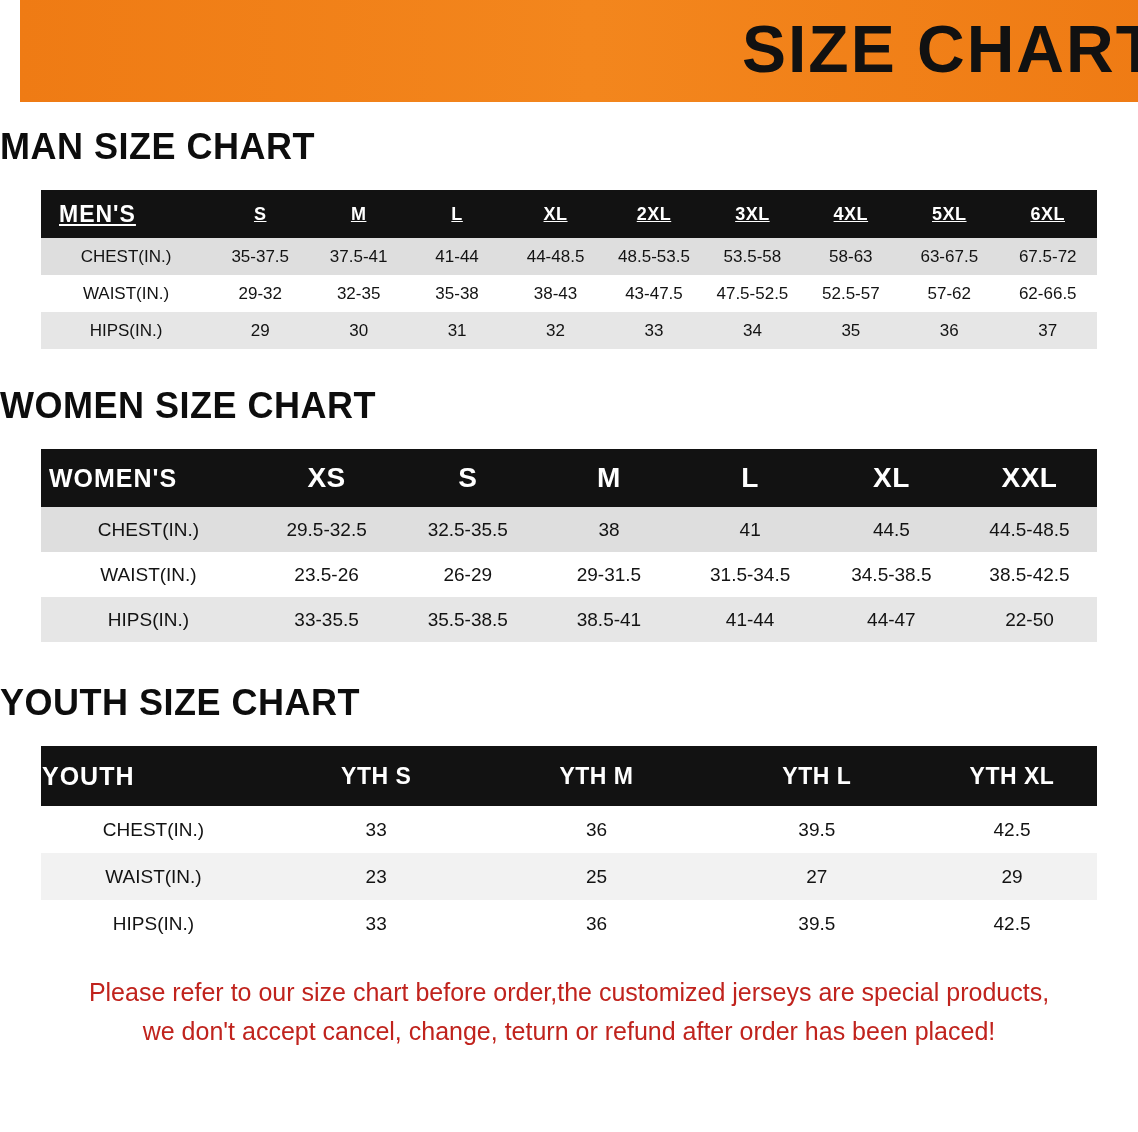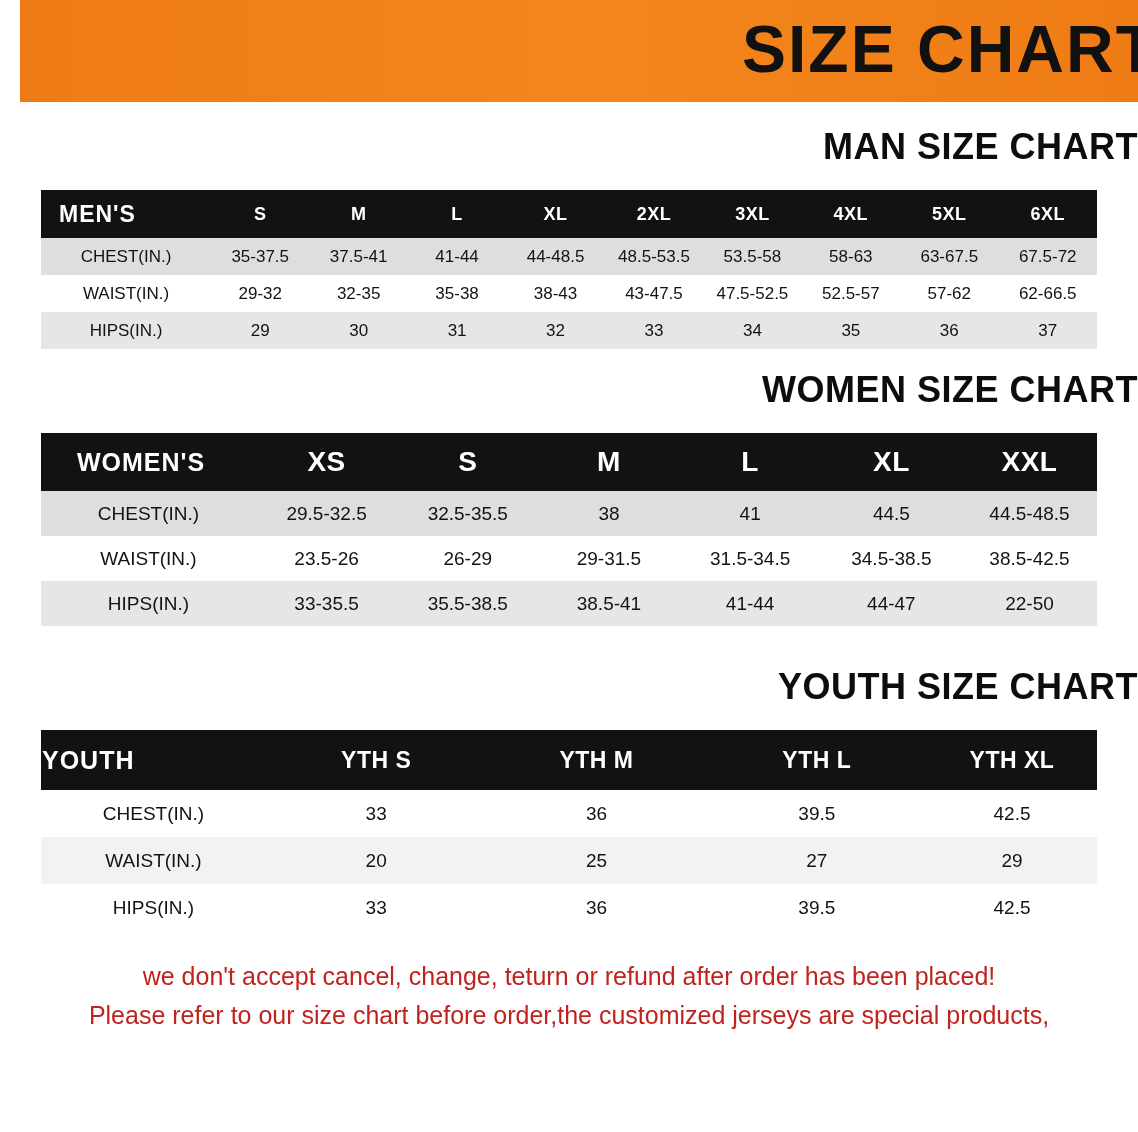--- a/index.html
+++ b/index.html
@@ -31,29 +31,29 @@
     font-weight: bold;
     font-size: 66px;
     letter-spacing: 2px;
     color: #111111;
     line-height: 1;
     padding-bottom: 4px;
   }
 
   
   .section-title {
-    text-align: right;
+    text-align: left;
     font-family: "Liberation Sans", sans-serif;
     font-weight: bold;
     font-size: 36px;
     color: #0d0d0d;
     letter-spacing: 0.5px;
   }
   .title-man   { margin-top: 24px; }
-  .title-women { margin-top: 20px; }
+  .title-women { margin-top: 36px; }
   .title-youth { margin-top: 40px; }
 
   
   .table-wrap {
     margin: 0 auto;
     box-sizing: border-box;
   }
   table.chart {
     border-collapse: collapse;
     width: 100%;
@@ -72,30 +72,30 @@
   table.chart thead th {
     color: #ffffff;
     font-weight: bold;
   }
   table.chart thead th.rowlabel {
     text-align: left;
   }
 
   
   #men-table-wrap { width: 1056px; margin-top: 22px; }
-  #men-table thead th { height: 46px; font-size: 18px; letter-spacing: .5px;}
+  #men-table thead th { height: 46px; font-size: 18px; letter-spacing: .5px; text-decoration: underline;}
   #men-table thead th.rowlabel { font-size: 23px; padding-left: 18px; letter-spacing: 1px;}
   #men-table tbody td { height: 35px; font-size: 17px; }
   #men-table tbody td.rowlabel { font-size: 17px; }
   #men-table col.first { width: 170px; }
 
   
   #women-table-wrap { width: 1056px; margin-top: 22px; }
   #women-table thead th { height: 56px; font-size: 28px; letter-spacing: .5px;}
-  #women-table thead th.rowlabel { font-size: 25px; padding-left: 36px; letter-spacing: 1px; margin-top: 30px;}
+  #women-table thead th.rowlabel { font-size: 25px; padding-left: 8px; letter-spacing: 1px; margin-top: 30px;}
   #women-table tbody td { height: 43px; font-size: 19px; }
   #women-table col.first { width: 215px; }
   #women-table col.last  { width: 135px; }
 
   
   #youth-table-wrap { width: 1056px; margin-top: 22px; }
   #youth-table thead th { height: 58px; font-size: 23px; letter-spacing: .5px;}
   #youth-table thead th.rowlabel { font-size: 25px; letter-spacing: 1px;}
   #youth-table tbody td { height: 45px; font-size: 19px; }
   #youth-table col.first { width: 225px; }
@@ -276,32 +276,32 @@
     <tbody>
       <tr class="row-shade-b">
         <td class="rowlabel">CHEST(IN.)</td>
         <td>33</td>
         <td>36</td>
         <td>39.5</td>
         <td>42.5</td>
       </tr>
       <tr class="row-shade-d">
         <td class="rowlabel">WAIST(IN.)</td>
-        <td>20</td>
+        <td>23</td>
         <td>25</td>
         <td>27</td>
         <td>29</td>
       </tr>
       <tr class="row-shade-b">
         <td class="rowlabel">HIPS(IN.)</td>
         <td>33</td>
         <td>36</td>
         <td>39.5</td>
         <td>42.5</td>
       </tr>
     </tbody>
   </table>
 </div>
 
 <div class="note">
+  <span>Please refer to our size chart before order,the customized jerseys are special products,</span>
   <span>we don't accept cancel, change, teturn or refund after order has been placed!</span>
-  <span>Please refer to our size chart before order,the customized jerseys are special products,</span>
 </div>
 
 </body></html>

